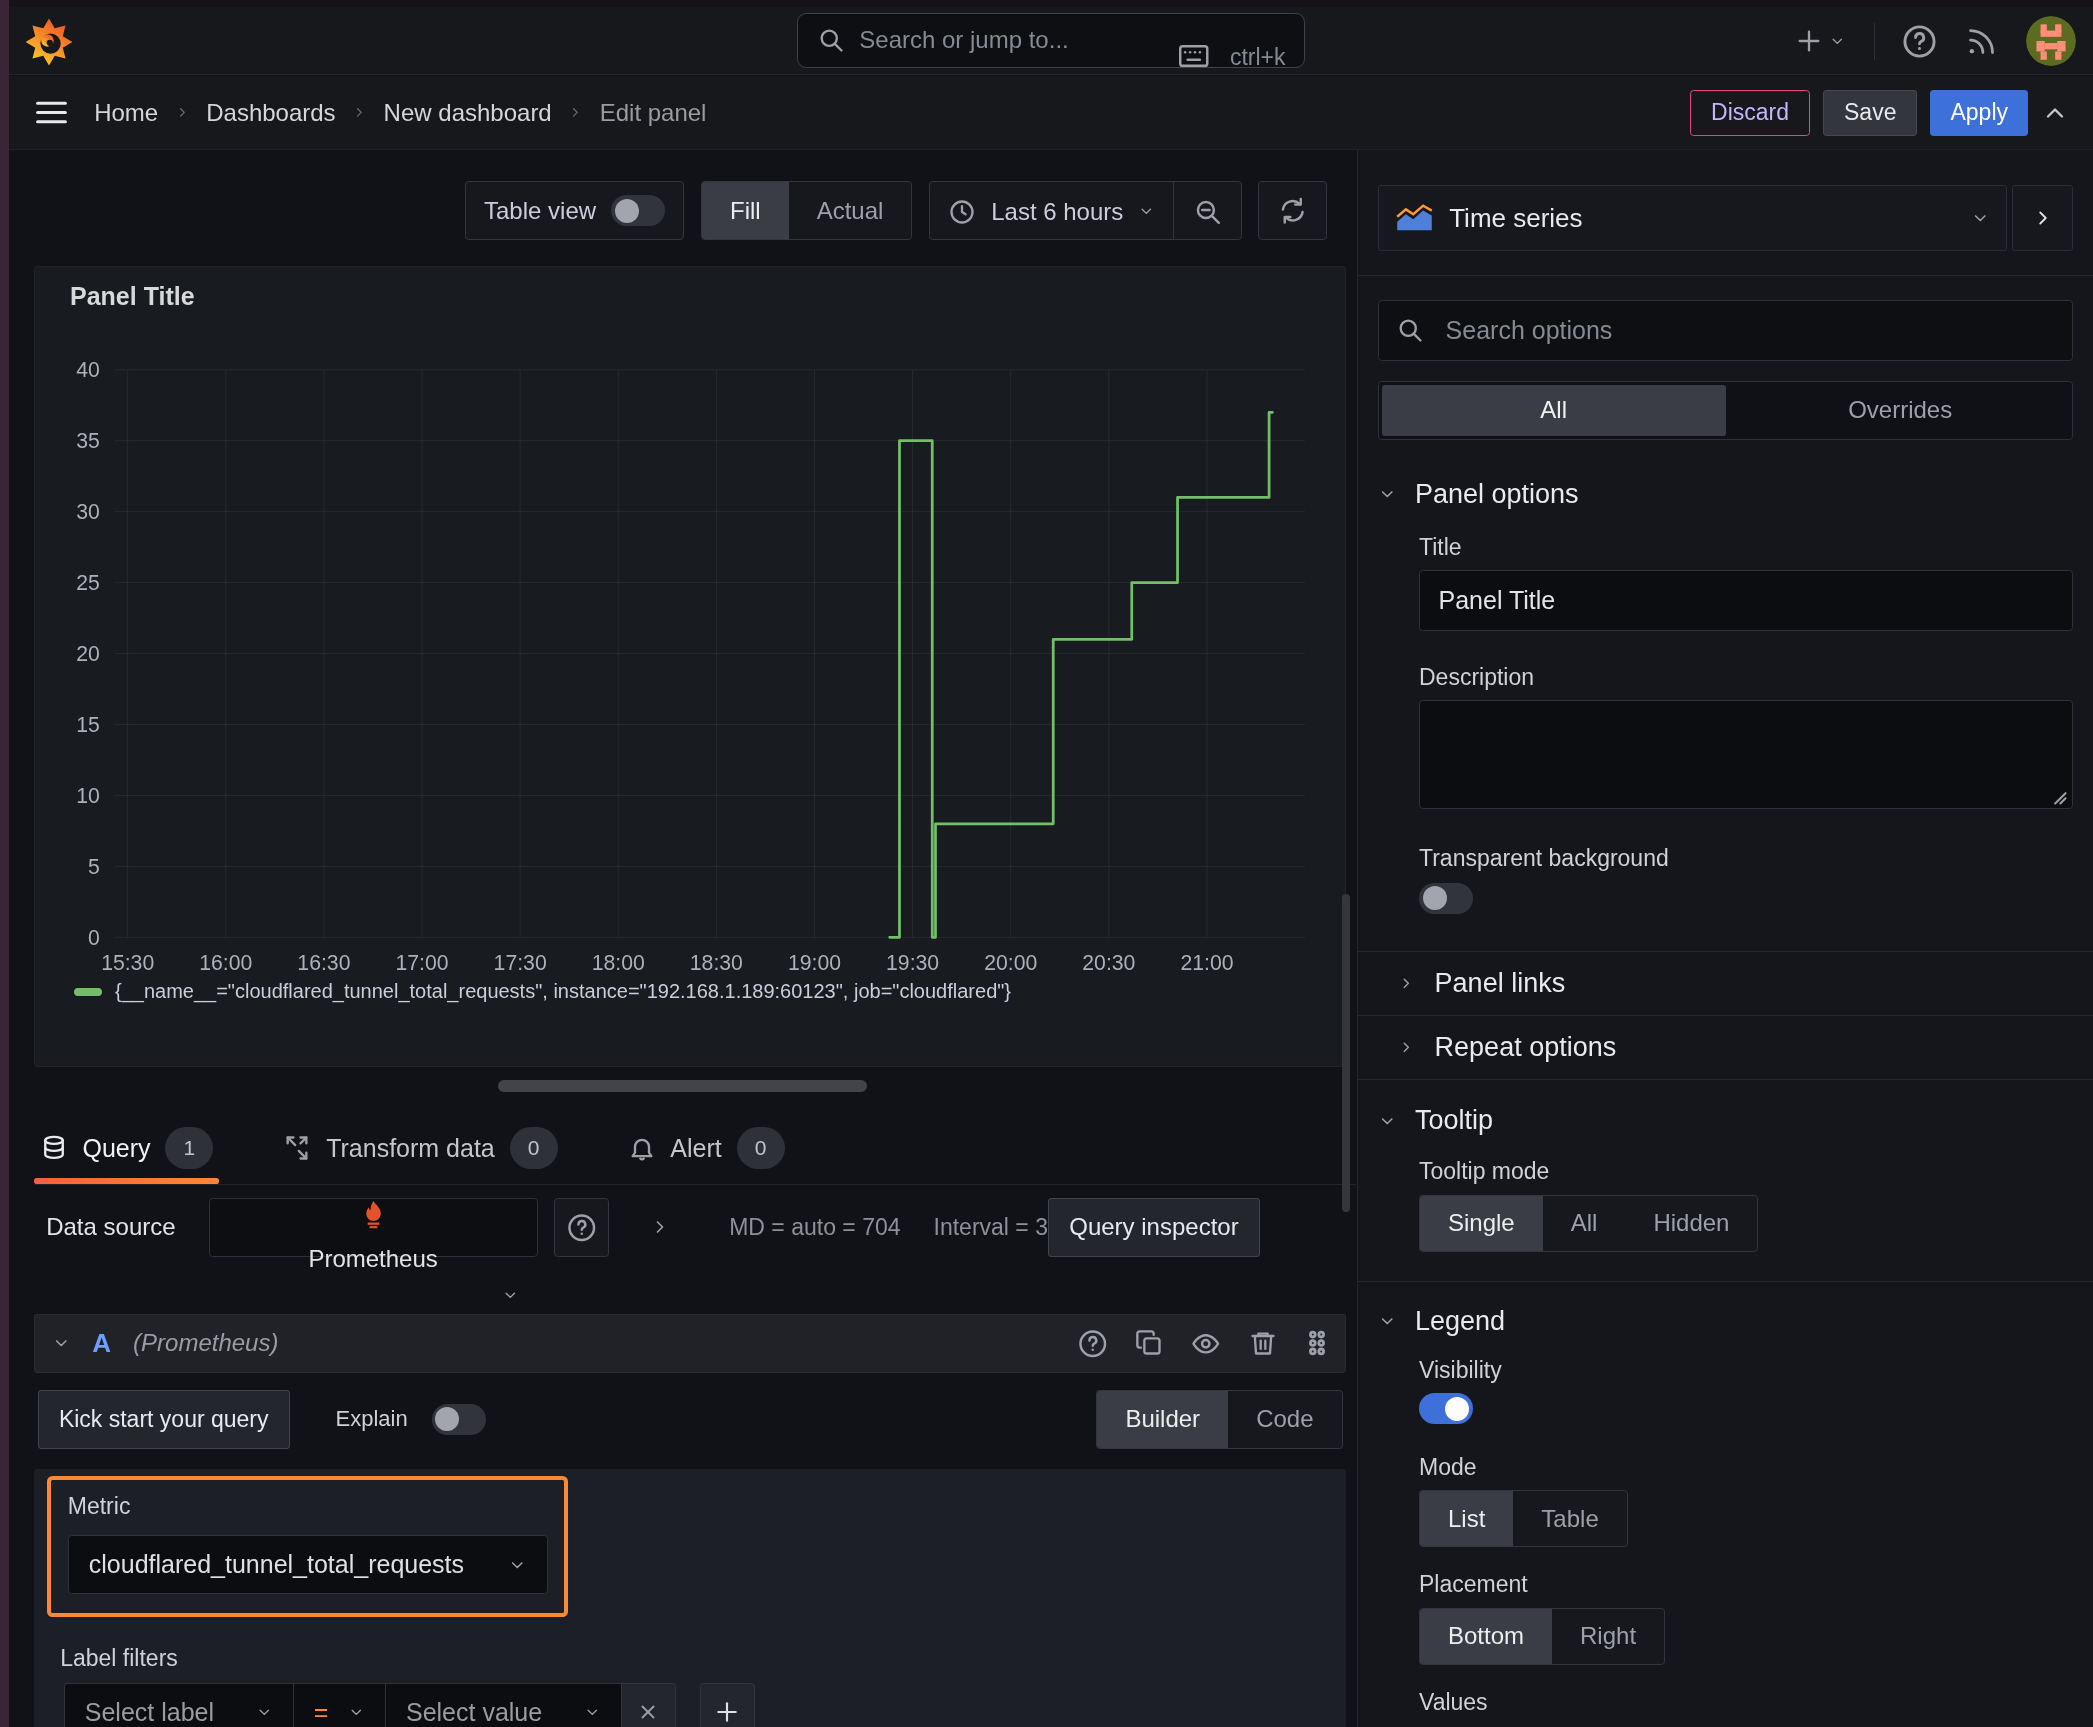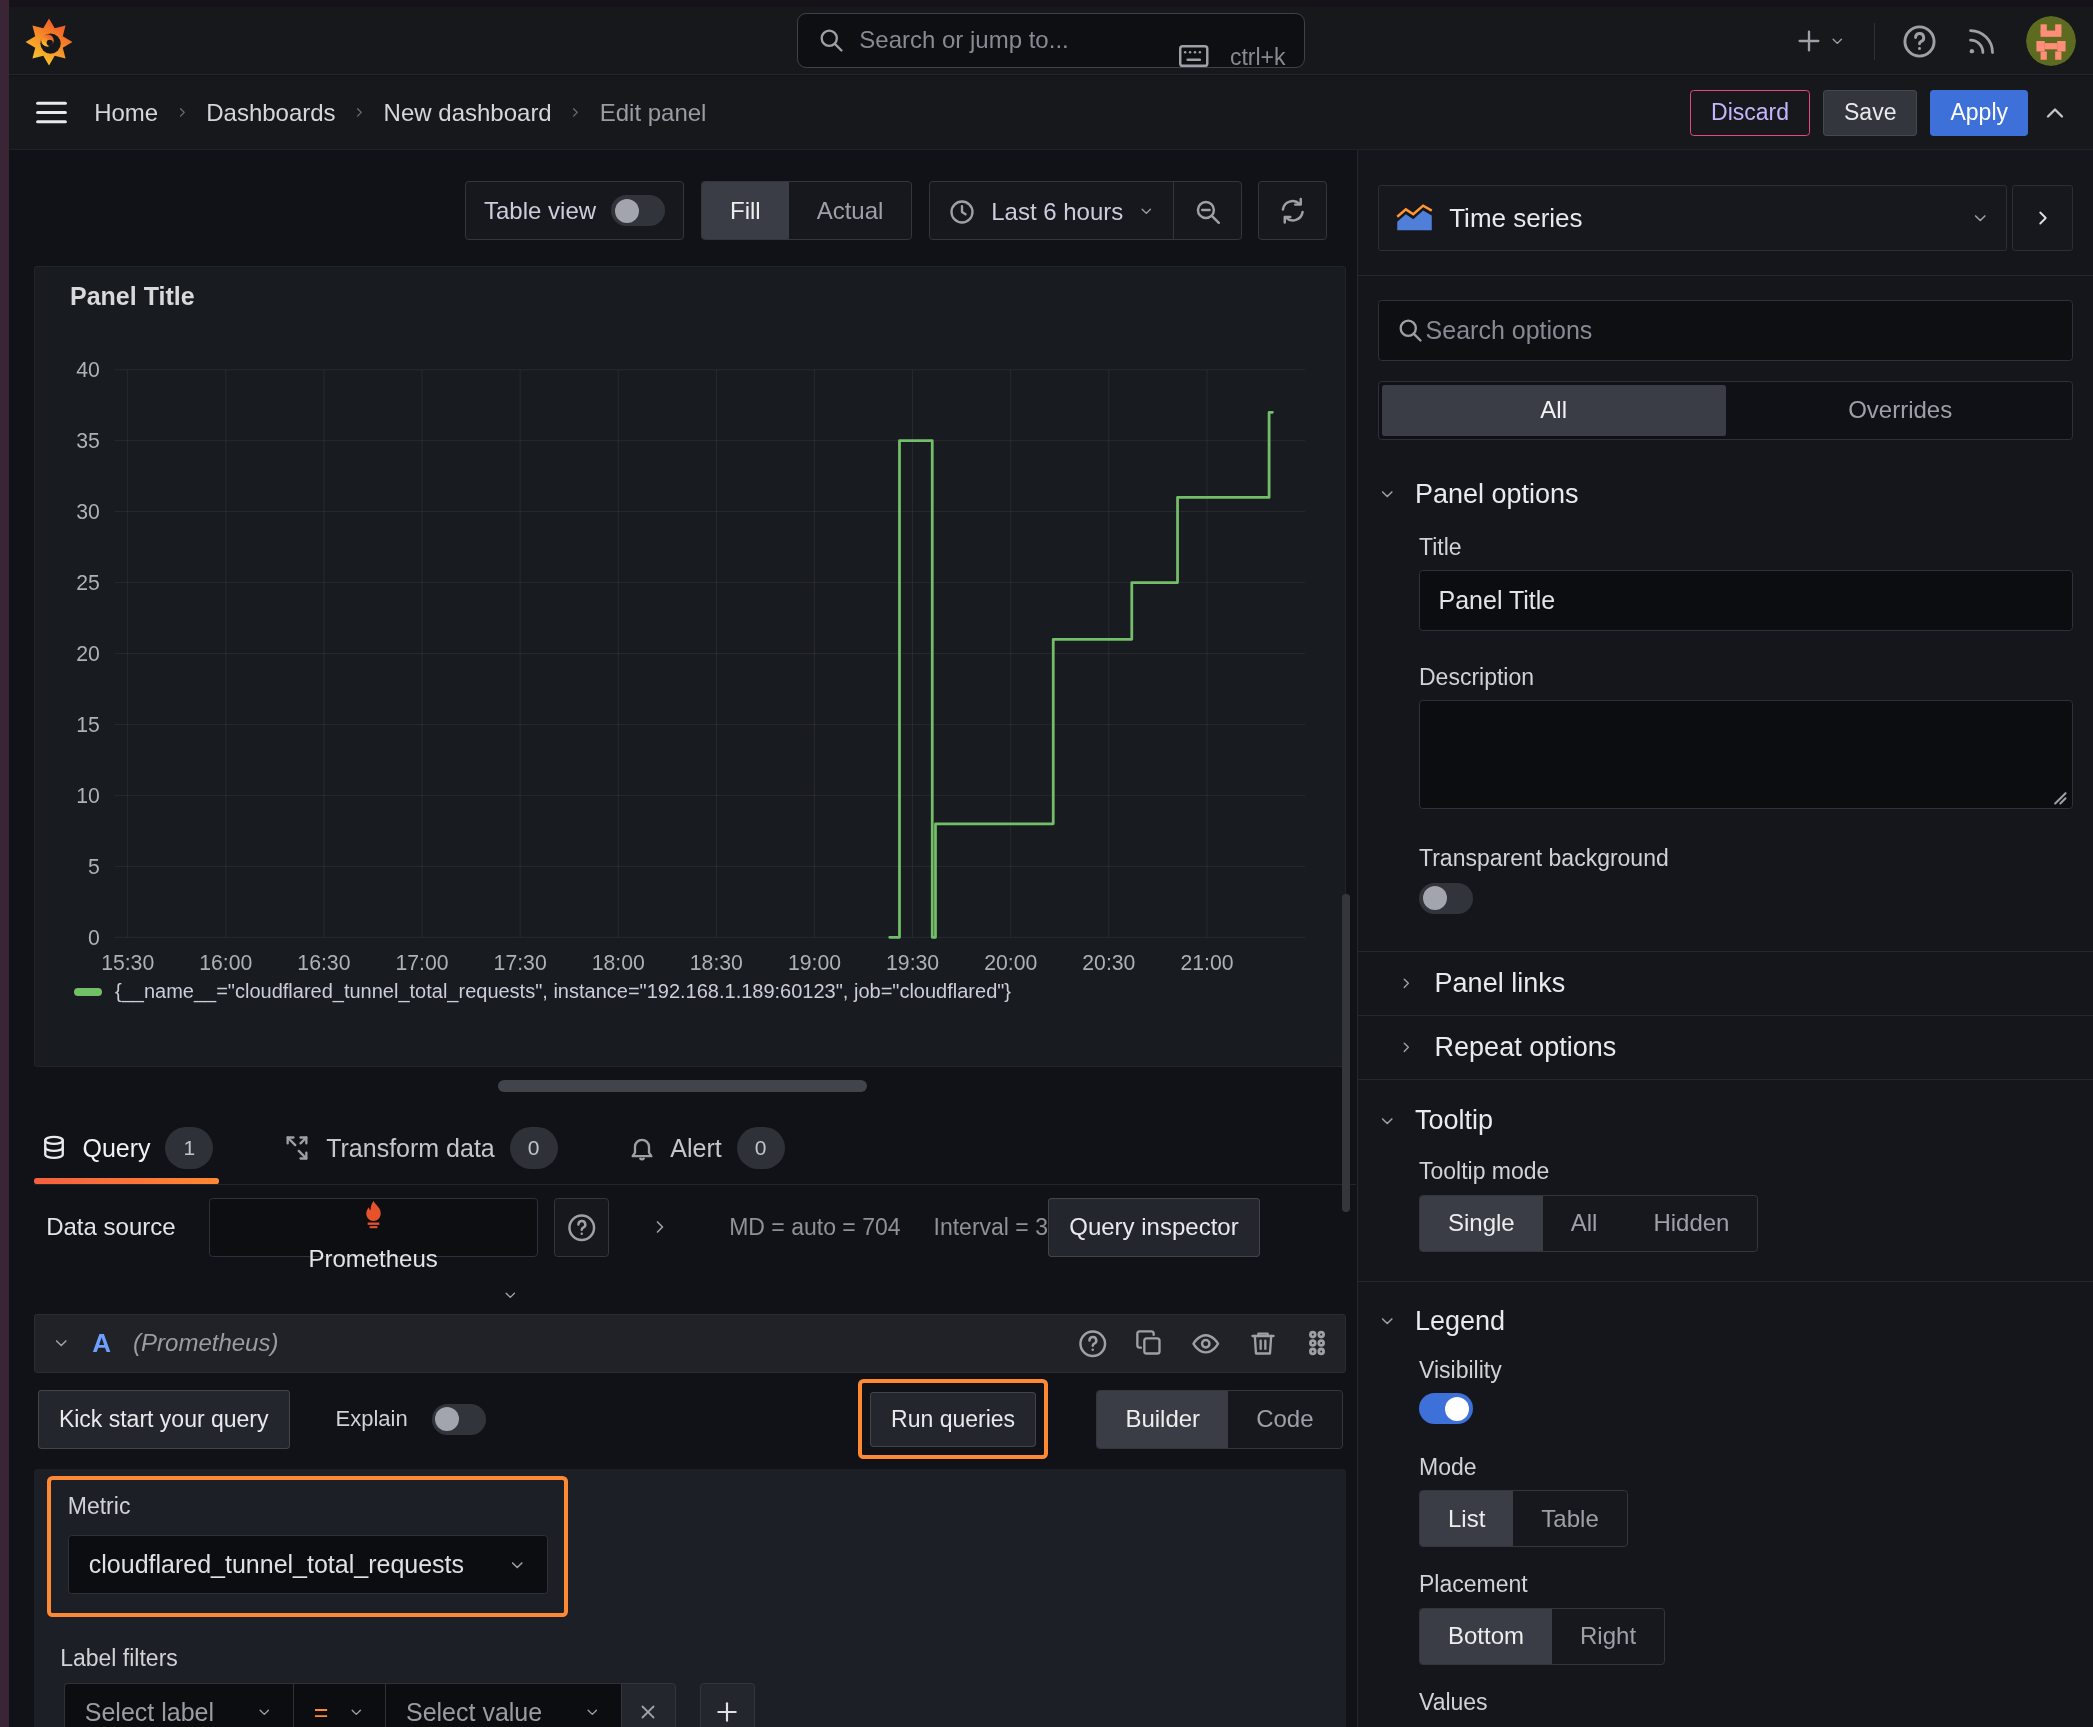--- a/index.html
+++ b/index.html
@@ -127,21 +127,21 @@
              margin-left: 24px; display: flex; align-items: center; justify-content: center; cursor: pointer; }
 
   
   .viz-row { margin-top: 35px; display: flex; gap: 4.6px; }
   .viz-select { flex: 1; height: 66px; background: #17181d; border: 0.9px solid #2c2e35; border-radius: 2.8px;
                 display: flex; align-items: center; gap: 16.6px; padding: 0 16.6px; font-size: 26px; color: #e8e9ed; cursor: pointer; }
   .viz-next { width: 61px; height: 66px; background: #17181d; border: 0.9px solid #2c2e35; border-radius: 2.8px;
               display: flex; align-items: center; justify-content: center; cursor: pointer; }
   .side-divider { height: 0.9px; background: #26272e; margin: 24px -20px 0 -20px; }
   .opt-search { margin-top: 24px; height: 61px; background: #0e0f13; border: 0.9px solid #2f3138; border-radius: 3.7px;
-                display: flex; align-items: center; gap: 2px; padding: 0 16.6px; color: #868a93; font-size: 25px; }
+                display: flex; align-items: center; gap: 22px; padding: 0 16.6px; color: #868a93; font-size: 25px; }
   .ao-tabs { margin-top: 20px; height: 59px; border: 0.9px solid #2f3138; border-radius: 3.7px; background: #101116;
              display: flex; overflow: hidden; }
   .ao-tabs .half { flex: 1; display: flex; align-items: center; justify-content: center; font-size: 24px; color: #9da0a8; cursor: pointer; }
   .ao-tabs .half.active { background: #3a3d45; color: #f0f1f3; border-radius: 2.8px; margin: 2.8px; }
   .sect-header { display: flex; align-items: center; gap: 18.5px; font-size: 27px; color: #e9eaee; cursor: pointer; }
   .sect-body { padding-left: 41px; }
   .side-label { font-size: 23px; color: #d0d2d6; }
   .side-hint { font-size: 23px; color: #8e9197; margin-top: 9.2px; }
   .text-input { width: 100%; height: 61px; background: #0b0d11; border: 0.9px solid #2f3138; border-radius: 3.7px;
                 color: #e3e4e8; font-size: 25px; padding: 0 18.5px; font-family: "Liberation Sans", sans-serif; }
@@ -530,23 +530,20 @@
       </div>
     </div>
 
     <div class="qa-actions">
       <button class="btn" style="height:59px">Kick start your query</button>
       <span style="color:#d0d2d6;margin-left:22px">Explain</span>
       <span class="toggle">
           <span class="knob"></span>
         </span>
       <div style="flex:1"></div>
-      <div class="hl-box">
-        <button class="btn" style="height:55px">Run queries</button>
-      </div>
       <div class="seg" style="margin-left:24px">
         <span class="opt active">Builder</span>
         <span class="opt">Code</span>
       </div>
     </div>
 
     <div class="editor">
       <div class="hl-box metric-box">
         <div class="field-label">Metric</div>
         <div class="dd-dark" style="margin-top:14.8px;min-width:480px">

